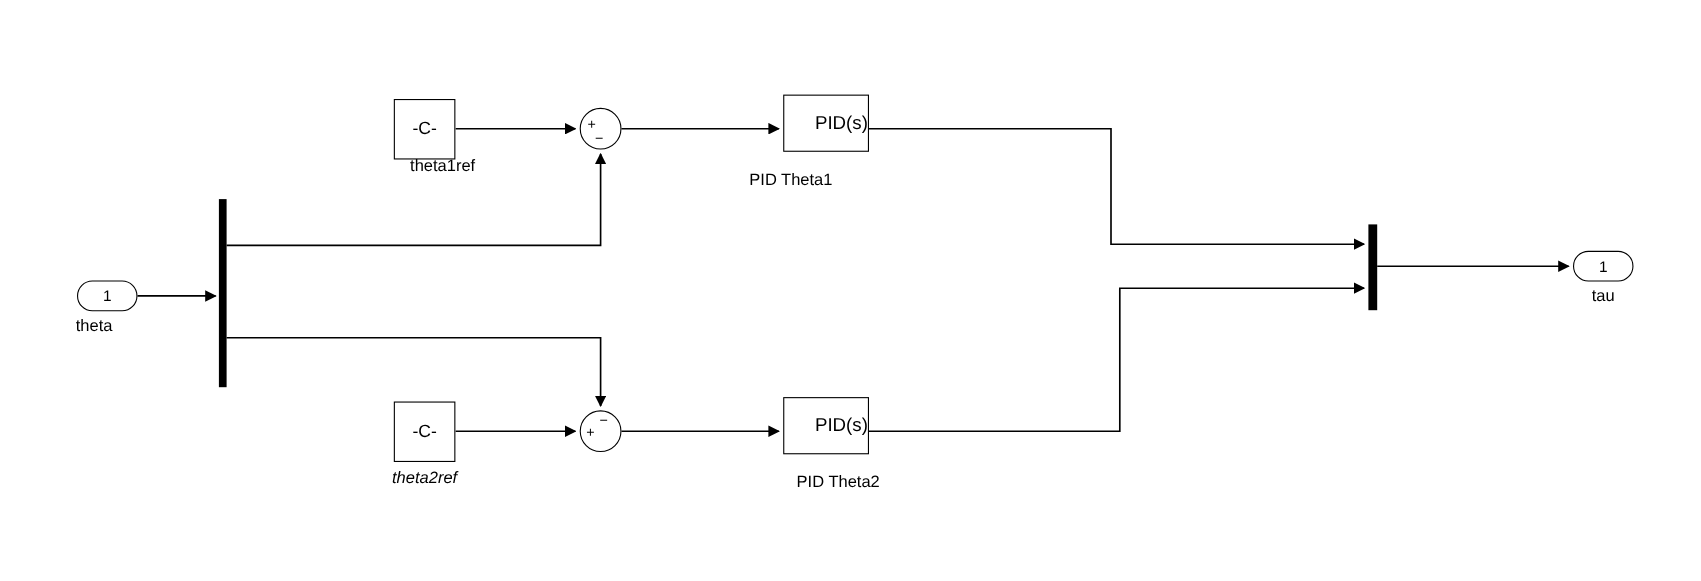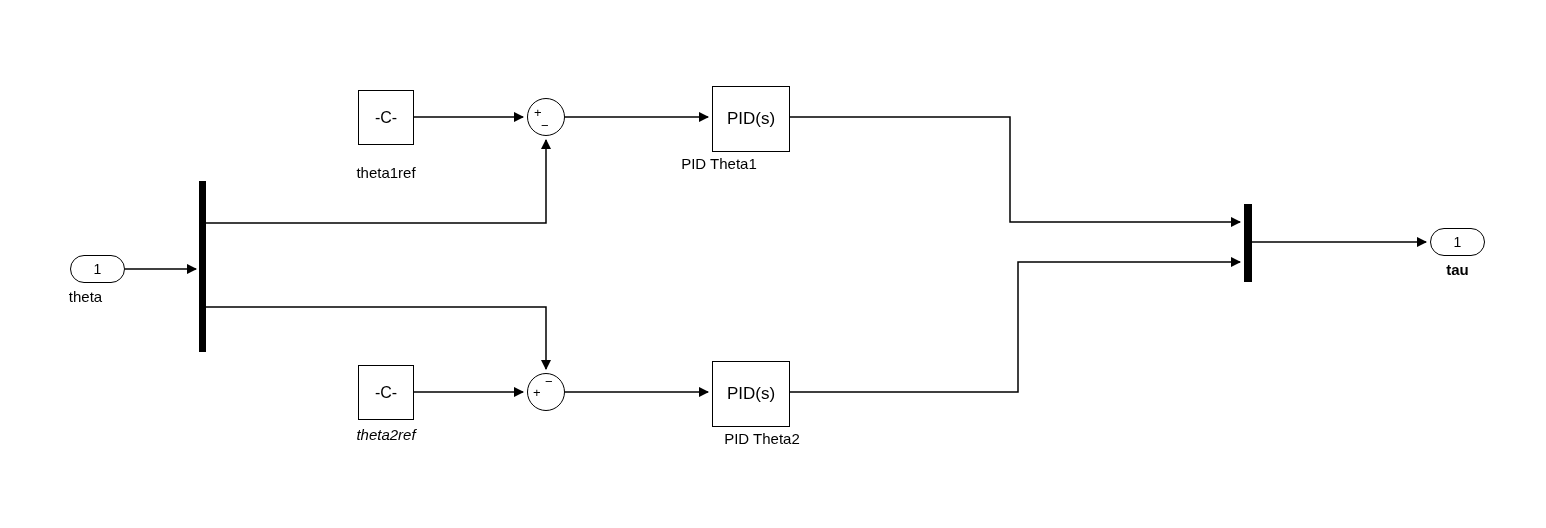--- a/index.html
+++ b/index.html
@@ -32,22 +32,23 @@
     justify-content: center;
     color: #000000;
   }
   .const-block {
     width: 56px;
     height: 55px;
     font-size: 16px;
   }
   .pid-block {
     width: 78px;
-    height: 66px;
+    height: 52px;
     font-size: 17px;
+    justify-content: flex-end;
   }
   .port-oval {
     position: absolute;
     box-sizing: border-box;
     width: 55px;
     height: 28px;
     background: #ffffff;
     border: 1.6px solid #000000;
     border-radius: 14px;
     display: flex;
@@ -110,21 +111,21 @@
   <div class="port-oval" style="left:70px; top:255px;">
     <span>1</span>
   </div>
   <div class="block-label" style="left:58px; top:288px; width:55px;">theta</div>
 
   <div class="bar" style="left:199px; top:181px; width:7px; height:171px;"></div>
 
   <div class="block const-block" style="left:358px; top:90px;">
     <span>-C-</span>
   </div>
-  <div class="block-label" style="left:340px; top:164px; width:92px;">theta1ref</div>
+  <div class="block-label" style="left:340px; top:142px; width:92px;text-align:right;">theta1ref</div>
 
   <div class="sum-block" style="left:527px; top:98px;">
     <span class="sum-sign" style="left:6px; top:7px;">+</span>
     <span class="sum-sign" style="left:13px; top:20px;">−</span>
   </div>
 
   <div class="block pid-block" style="left:712px; top:86px;">
     <span>PID(s)</span>
   </div>
   <div class="block-label" style="left:669px; top:155px; width:100px;">PID Theta1</div>
@@ -142,15 +143,15 @@
   <div class="block pid-block" style="left:712px; top:361px;">
     <span>PID(s)</span>
   </div>
   <div class="block-label" style="left:712px; top:430px; width:100px;">PID Theta2</div>
 
   <div class="bar" style="left:1244px; top:204px; width:8px; height:78px;"></div>
 
   <div class="port-oval" style="left:1430px; top:228px;">
     <span>1</span>
   </div>
-  <div class="block-label" style="left:1430px; top:261px; width:55px;font-weight:bold;">tau</div>
+  <div class="block-label" style="left:1430px; top:261px; width:55px;">tau</div>
 
 </div>
 
 </body></html>

